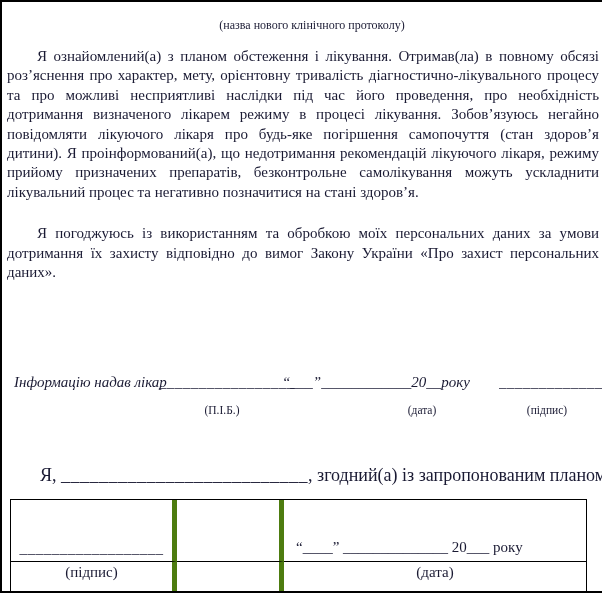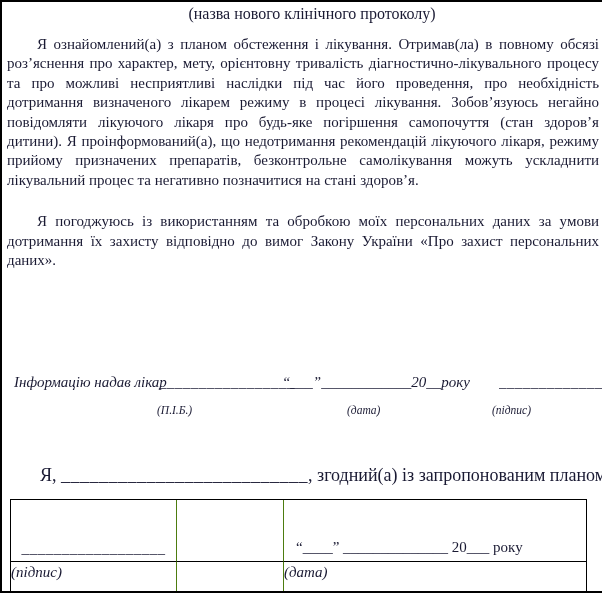--- a/index.html
+++ b/index.html
@@ -15,22 +15,22 @@
     background: #ffffff;
     border-top: 2px solid #000;
     border-left: 2px solid #000;
     border-bottom: 2px solid #000;
     overflow: hidden;
     font-family: "Liberation Serif", "DejaVu Serif", serif;
     color: #1a1a33;
   }
   .header {
     text-align: center;
-    font-size: 16px;
-    padding-top: 3px;
+    font-size: 12px;
+    padding-top: 15px;
     line-height: 17px;
     margin-left: 20px;
   }
   .body-text {
     margin: 0 3px 0 5px;
   }
   .para {
     font-size: 15px;
     line-height: 19.4px;
     text-align: justify;
@@ -42,23 +42,22 @@
     position: absolute;
     top: 372px;
     left: 0;
     width: 602px;
     height: 52px;
     font-size: 15px;
   }
   .doctor-block .abs { position: absolute; white-space: nowrap; }
   .caption {
     font-size: 11.5px;
-    text-align: left;
+    text-align: center;
     color: #1a1a33;
-    font-style: italic;
   }
   .consent-line {
     position: absolute;
     top: 463px;
     left: 5px;
     width: 594px;
     font-size: 18px;
     white-space: nowrap;
     text-indent: 33px;
   }
@@ -66,21 +65,21 @@
     position: absolute;
     top: 497px;
     left: 8px;
     display: grid;
     grid-template-columns: 166px 107px 302px;
     grid-template-rows: 62px 29px;
     border: 1px solid #000;
   }
   .sig-table .cell {
     position: relative;
-    border-right: 1px solid #4d7c0f;
+    border-right: 5px solid #4d7c0f;
     border-bottom: 1px solid #000;
     box-sizing: border-box;
     font-size: 15px;
   }
   .sig-table .cell.last-col { border-right: none; }
   .sig-table .cell.last-row { border-bottom: none; }
   .cell-sig-line {
     position: absolute;
     bottom: 4px;
     width: 100%;

